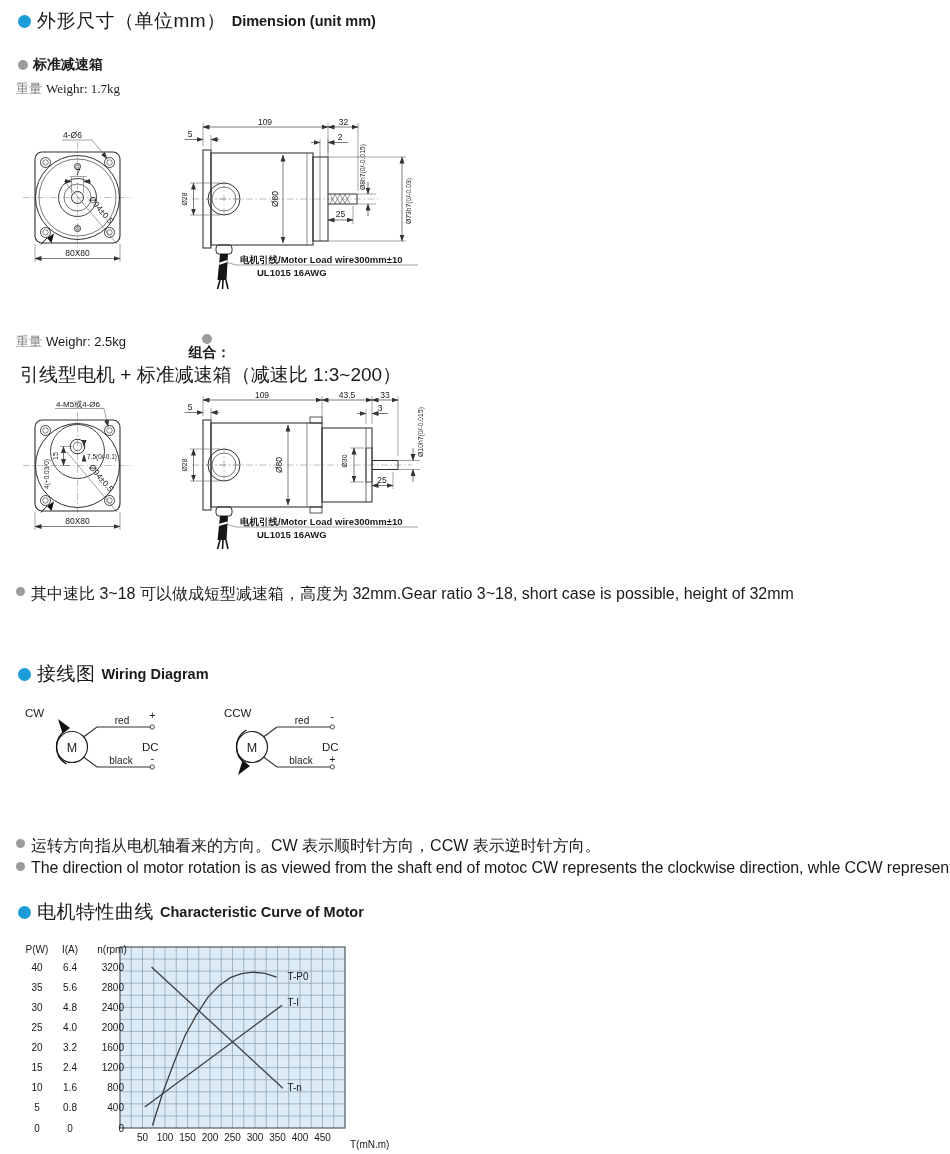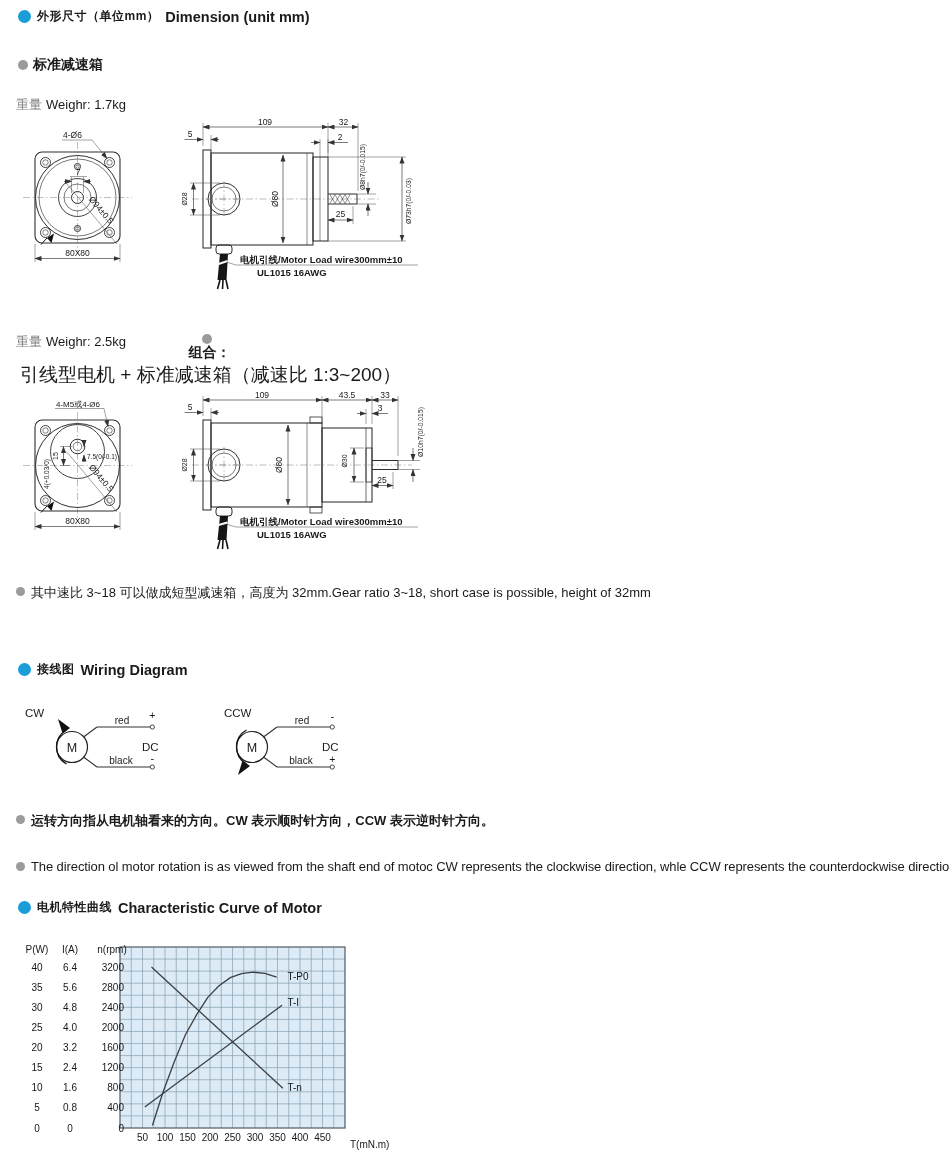--- a/index.html
+++ b/index.html
@@ -3,27 +3,27 @@
 <meta charset="utf-8">
 <style>
   html,body{margin:0;padding:0;background:#fff;}
   #page{position:relative;width:950px;height:1154px;background:#fff;overflow:hidden;
         font-family:"Liberation Sans",sans-serif;color:#1a1a1a;}
   .sec-head{position:absolute;left:18px;display:flex;align-items:center;}
   .bullet{display:inline-block;border-radius:50%;flex:0 0 auto;}
   .b-blue{width:13px;height:13px;background:#1b9dd9;margin-right:6px;}
   .b-gray{width:10px;height:10px;background:#9b9b9b;margin-right:5px;}
   .b-note{width:9px;height:9px;background:#9b9b9b;margin-right:6px;margin-top:3px;}
-  .zh-big{font-size:12px;font-weight:bold;letter-spacing:0.5px;}
+  .zh-big{font-size:19px;font-weight:normal;letter-spacing:0.5px;}
   .en-big{font-size:14.5px;font-weight:bold;margin-left:6px;}
   .zh-sub{font-size:14px;font-weight:bold;}
   .sub-rest{font-size:19px;font-weight:normal;margin-left:2px;}
   .weight{position:absolute;left:16px;font-size:13px;}
   .weight .wl{color:#7d7d7d;margin-right:4px;}
-  .note-row{position:absolute;left:16px;display:flex;align-items:flex-start;font-size:13px;white-space:nowrap;}
+  .note-row{position:absolute;left:16px;display:flex;align-items:flex-start;font-size:16px;white-space:nowrap;}
   svg{position:absolute;overflow:visible;}
   svg text{font-family:"Liberation Sans",sans-serif;fill:#1a1a1a;}
   .dim{font-size:8.5px;}
   .dim7{font-size:7px;}
   .dim68{font-size:6.8px;}
   .wiretxt{font-size:9.5px;font-weight:bold;}
   .wlab{font-size:10px;}
   .ct{font-size:10px;fill:#14181c;}
   .objline{fill:none;stroke:#2e2e2e;}
   .thin{stroke:#555;stroke-width:0.55;fill:none;}
@@ -38,21 +38,21 @@
   <div class="sec-head" style="top:8px;">
     <span class="bullet b-blue"></span>
     <span class="zh-big">外形尺寸（单位mm）</span>
     <span class="en-big">Dimension (unit mm)</span>
   </div>
 
   <div class="sec-head" style="top:56px;">
     <span class="bullet b-gray"></span>
     <span class="zh-sub">标准减速箱</span>
   </div>
-  <div class="weight" style="top:96px;">
+  <div class="weight" style="top:80px;font-family:Liberation Serif, serif;">
     <span class="wl">重量</span><span>Weighr: 1.7kg</span>
   </div>
 
   <svg style="left:20px;top:115px;" width="150" height="178" viewBox="0 0 150 178">
     <defs>
       <marker id="d1f-aE" markerWidth="8" markerHeight="6" refX="6.5" refY="2.5" orient="auto" markerUnits="userSpaceOnUse">
           <path d="M0,0 L7,2.5 L0,5 Z" fill="#333"></path>
         </marker>
       <marker id="d1f-aS" markerWidth="8" markerHeight="6" refX="0.5" refY="2.5" orient="auto" markerUnits="userSpaceOnUse">
           <path d="M7,0 L0,2.5 L7,5 Z" fill="#333"></path>
@@ -436,21 +436,21 @@
     </g>
     <circle cx="134.3" cy="27" r="2.1" fill="#fff" stroke="#333" stroke-width="0.9"></circle>
     <circle cx="134.3" cy="67" r="2.1" fill="#fff" stroke="#333" stroke-width="0.9"></circle>
     <text class="wlab" x="104" y="24" text-anchor="middle">red</text>
     <text class="wlab" x="103" y="64" text-anchor="middle">black</text>
     <text style="font-size:11px;" x="134.3" y="20" text-anchor="middle">-</text>
     <text style="font-size:10.5px;" x="134.3" y="62.5" text-anchor="middle">+</text>
     <text style="font-size:11.5px;" x="124" y="51">DC</text>
   </svg>
 
-  <div class="note-row" style="top:812px;font-weight:bold;">
+  <div class="note-row" style="top:836px;">
     <span class="bullet b-note"></span>
     <span>运转方向指从电机轴看来的方向。CW 表示顺时针方向，CCW 表示逆时针方向。</span>
   </div>
   <div class="note-row" style="top:859px;letter-spacing:-0.1px;">
     <span class="bullet b-note"></span>
     <span>The direction ol motor rotation is as viewed from the shaft end of motoc CW represents the clockwise direction, whle CCW represents the counterdockwise direction</span>
   </div>
 
   <div class="sec-head" style="top:899px;">
     <span class="bullet b-blue"></span>

